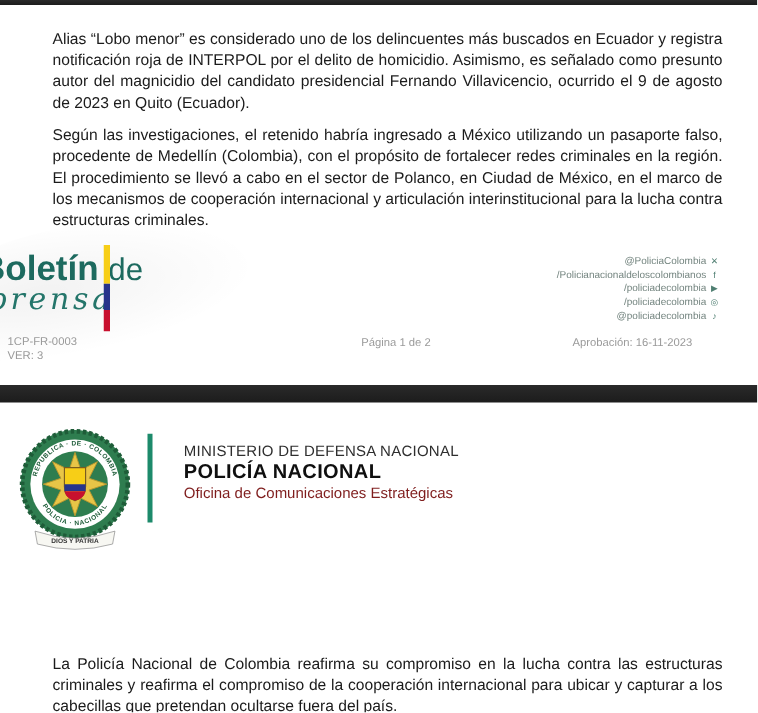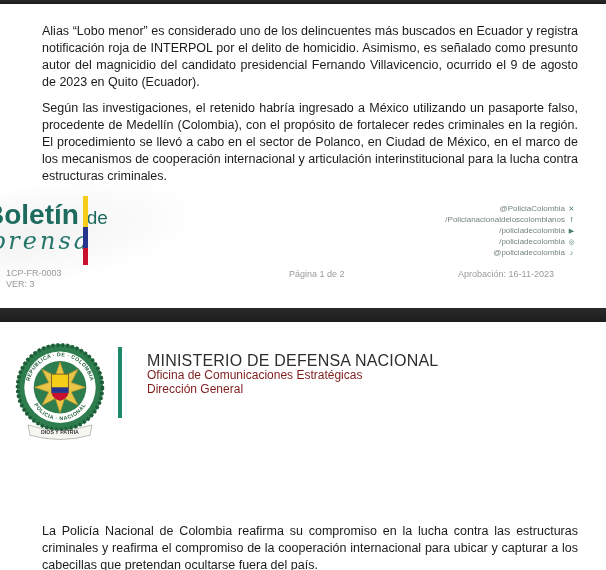--- a/index.html
+++ b/index.html
@@ -18,21 +18,21 @@
   #para4{top:510px;}
 
   
   .swoosh{position:absolute;left:-70px;top:178px;width:300px;height:110px;border-radius:50%;
           background:radial-gradient(ellipse at 35% 45%,rgba(0,0,0,0.05),rgba(0,0,0,0.0) 62%);
           transform:rotate(-8deg);}
 
   
   .press-logo{position:absolute;left:-16px;top:201px;color:#1d6a5f;}
   .press-logo .l1{font-size:28px;font-weight:bold;letter-spacing:0px;line-height:28px;}
-  .press-logo .l1 .de{font-weight:400;font-size:19px;}
+  .press-logo .l1 .de{font-weight:400;font-size:25px;}
   .press-logo .l2{font-family:"DejaVu Serif",serif;font-style:italic;font-size:24px;
                   line-height:22px;letter-spacing:3px;margin-top:-2px;margin-left:6px;color:#24756a;}
   .flag-bar{position:absolute;left:83px;top:196px;width:5px;height:69px;}
   .flag-bar .y{height:31px;background:#f7ce17;}
   .flag-bar .b{height:21px;background:#27348b;}
   .flag-bar .r{height:17px;background:#c8102e;}
 
   
   .social{position:absolute;right:28px;top:203px;text-align:right;}
   .social-row{height:11px;line-height:11px;font-size:8px;color:#73847f;white-space:nowrap;}
@@ -40,21 +40,21 @@
 
   
   .footer-text{position:absolute;font-size:9px;color:#9a9a9a;line-height:11px;}
   #footer-code{left:6px;top:268px;}
   #footer-page{left:257px;top:269px;padding-left:32px;}
   #footer-approval{left:458px;top:269px;}
 
   
   .green-bar{position:absolute;left:118px;top:347px;width:4px;height:71px;background:#1d8a6b;}
   .letterhead{position:absolute;left:147px;top:354px;color:#2e2e2e;}
-  .lh-ministry{font-size:16px;line-height:14px;letter-spacing:0.2px;}
+  .lh-ministry{font-size:12px;line-height:14px;letter-spacing:0.2px;}
   .lh-institution{font-size:16px;line-height:19px;font-weight:bold;color:#0f0f0f;letter-spacing:0.3px;}
   .lh-office,.lh-direction{font-size:12px;line-height:14px;color:#7f1d1d;}
   .badge-wrap{position:absolute;left:13px;top:341px;width:94px;height:102px;}
 </style>
 </head>
 <body>
 
 <div class="viewport">
 
   <div id="top-bar" class="dark-bar"></div>
@@ -112,19 +112,19 @@
       </text>
       <path d="M16,89 Q50,101 84,89 L82,100 Q50,109 18,100 Z" fill="#f7f7f2" stroke="#8a8a8a" stroke-width="0.6"></path>
       <text x="50" y="99" text-anchor="middle" font-size="5.6" font-weight="bold" fill="#333" font-family="Liberation Sans, sans-serif">DIOS Y PATRIA</text>
     </svg>
   </div>
 
   <div class="green-bar"></div>
 
   <div class="letterhead">
     <div class="lh-ministry">MINISTERIO DE DEFENSA NACIONAL</div>
+    <div class="lh-institution">POLICÍA NACIONAL</div>
     <div class="lh-office">Oficina de Comunicaciones Estratégicas</div>
-    <div class="lh-direction">Dirección General</div>
   </div>
 
   <p id="para4" class="para">La Policía Nacional de Colombia reafirma su compromiso en la lucha contra las estructuras criminales y reafirma el compromiso de la cooperación internacional para ubicar y capturar a los cabecillas que pretendan ocultarse fuera del país.</p>
 
 </div>
 
 </body></html>

